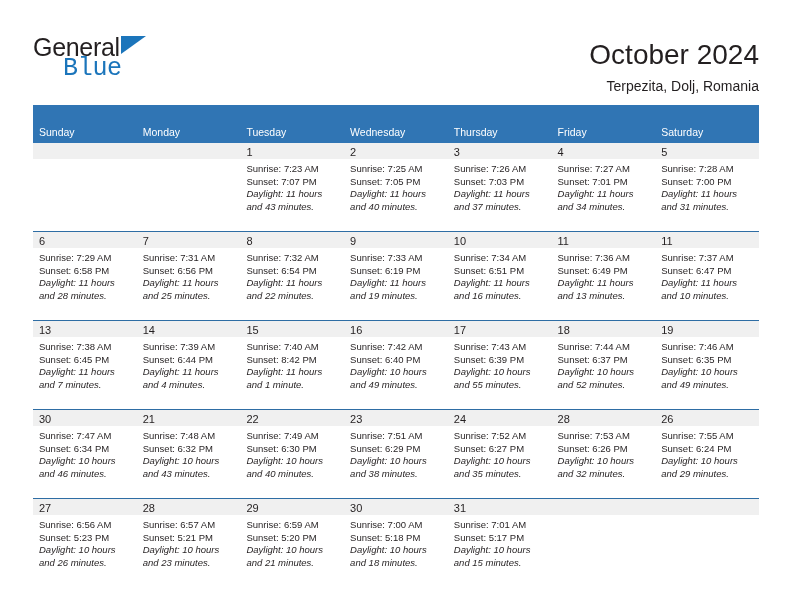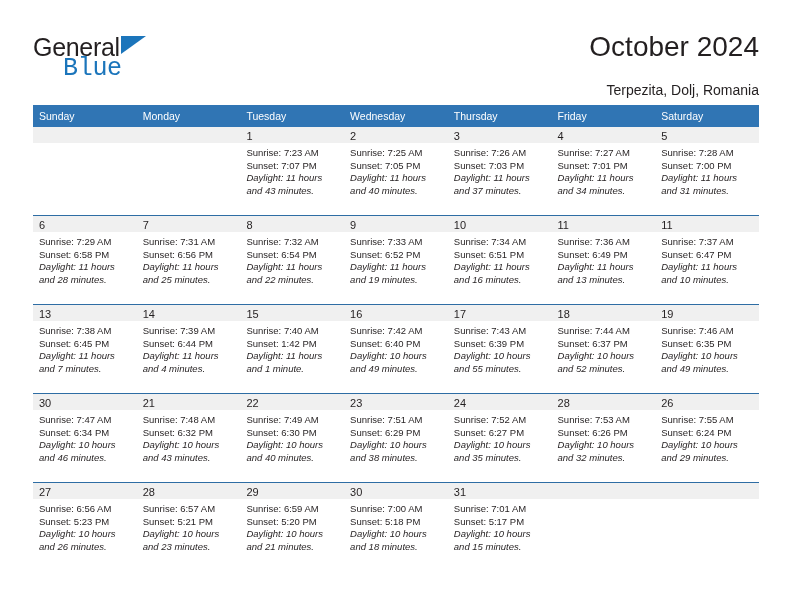--- a/index.html
+++ b/index.html
@@ -61,54 +61,54 @@
     top: 22px;
     font-size: 25px;
     letter-spacing: -0.3px;
     color: #1b75bb;
     line-height: 26px;
     font-family: Liberation Mono, monospace;
   }
   .title-block {
     position: absolute;
     right: 0;
-    top: 0;
+    top: 8px;
     text-align: right;
   }
   .cal-title {
     font-size: 28px;
     font-weight: normal;
     color: #231f20;
     line-height: 34px;
     white-space: nowrap;
   }
   .cal-subtitle {
     font-size: 14px;
     color: #231f20;
     line-height: 20px;
-    margin-top: 16px;
+    margin-top: 4px;
     white-space: nowrap;
   }
 
   
   .calendar {
     position: absolute;
     left: 33px;
     top: 105px;
     width: 726px;
     border-collapse: collapse;
     table-layout: fixed;
   }
   .calendar th {
     background: #3075b4;
     color: #ffffff;
     font-size: 10.5px;
     font-weight: normal;
     text-align: left;
-    padding: 5px 0 5px 6px;
+    padding: 21px 0 5px 6px;
     height: 10px;
     border: none;
   }
   .week-row > td {
     vertical-align: top;
     padding: 0;
     border: none;
     border-top: 1.5px solid #2e6da4;
     height: 88px;
   }
@@ -244,21 +244,21 @@
             <div class="details">
               <div class="">Sunrise: 7:32 AM</div>
               <div class="">Sunset: 6:54 PM</div>
               <div class="wrap">Daylight: 11 hours and 22 minutes.</div>
             </div>
           </td>
           <td>
             <div class="daynum">9</div>
             <div class="details">
               <div class="">Sunrise: 7:33 AM</div>
-              <div class="">Sunset: 6:52 PM</div>
+              <div class="">Sunset: 6:19 PM</div>
               <div class="wrap">Daylight: 11 hours and 19 minutes.</div>
             </div>
           </td>
           <td>
             <div class="daynum">10</div>
             <div class="details">
               <div class="">Sunrise: 7:34 AM</div>
               <div class="">Sunset: 6:51 PM</div>
               <div class="wrap">Daylight: 11 hours and 16 minutes.</div>
             </div>
@@ -294,21 +294,21 @@
             <div class="details">
               <div class="">Sunrise: 7:39 AM</div>
               <div class="">Sunset: 6:44 PM</div>
               <div class="wrap">Daylight: 11 hours and 4 minutes.</div>
             </div>
           </td>
           <td>
             <div class="daynum">15</div>
             <div class="details">
               <div class="">Sunrise: 7:40 AM</div>
-              <div class="">Sunset: 1:42 PM</div>
+              <div class="">Sunset: 8:42 PM</div>
               <div class="wrap">Daylight: 11 hours and 1 minute.</div>
             </div>
           </td>
           <td>
             <div class="daynum">16</div>
             <div class="details">
               <div class="">Sunrise: 7:42 AM</div>
               <div class="">Sunset: 6:40 PM</div>
               <div class="wrap">Daylight: 10 hours and 49 minutes.</div>
             </div>

